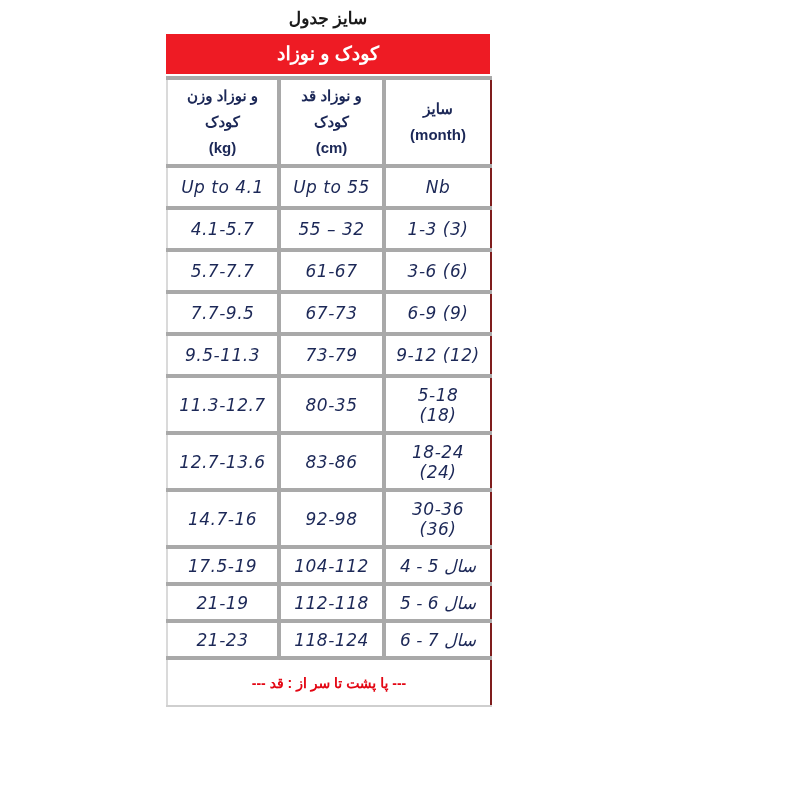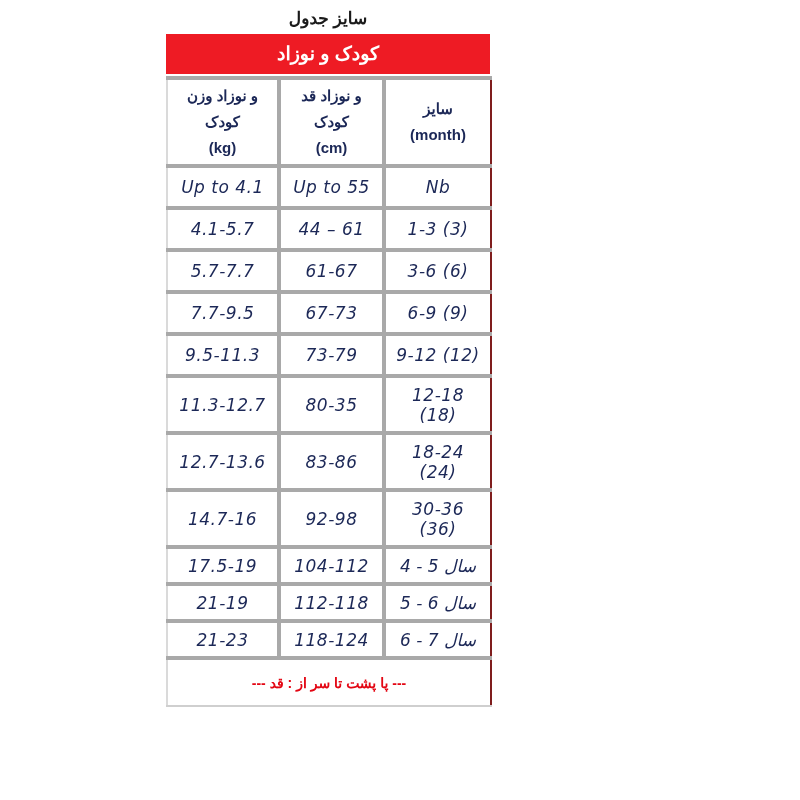--- a/index.html
+++ b/index.html
@@ -84,21 +84,21 @@
         <tr class="rA">
           <td>Up to 4.1</td>
           <td>Up to 55</td>
           <td>
               <span class="hline">Nb</span>
               <span class="hline"></span>
             </td>
         </tr>
         <tr class="rA">
           <td>4.1-5.7</td>
-          <td>44 – 61</td>
+          <td>55 – 32</td>
           <td>
               <span class="hline">1-3 (3)</span>
               <span class="hline"></span>
             </td>
         </tr>
         <tr class="rA">
           <td>5.7-7.7</td>
           <td>61-67</td>
           <td>
               <span class="hline">3-6 (6)</span>
@@ -118,21 +118,21 @@
           <td>73-79</td>
           <td>
               <span class="hline">9-12 (12)</span>
               <span class="hline"></span>
             </td>
         </tr>
         <tr class="rB">
           <td>11.3-12.7</td>
           <td>80-35</td>
           <td>
-              <span class="hline">12-18</span>
+              <span class="hline">5-18</span>
               <span class="hline">(18)</span>
             </td>
         </tr>
         <tr class="rB">
           <td>12.7-13.6</td>
           <td>83-86</td>
           <td>
               <span class="hline">18-24</span>
               <span class="hline">(24)</span>
             </td>

